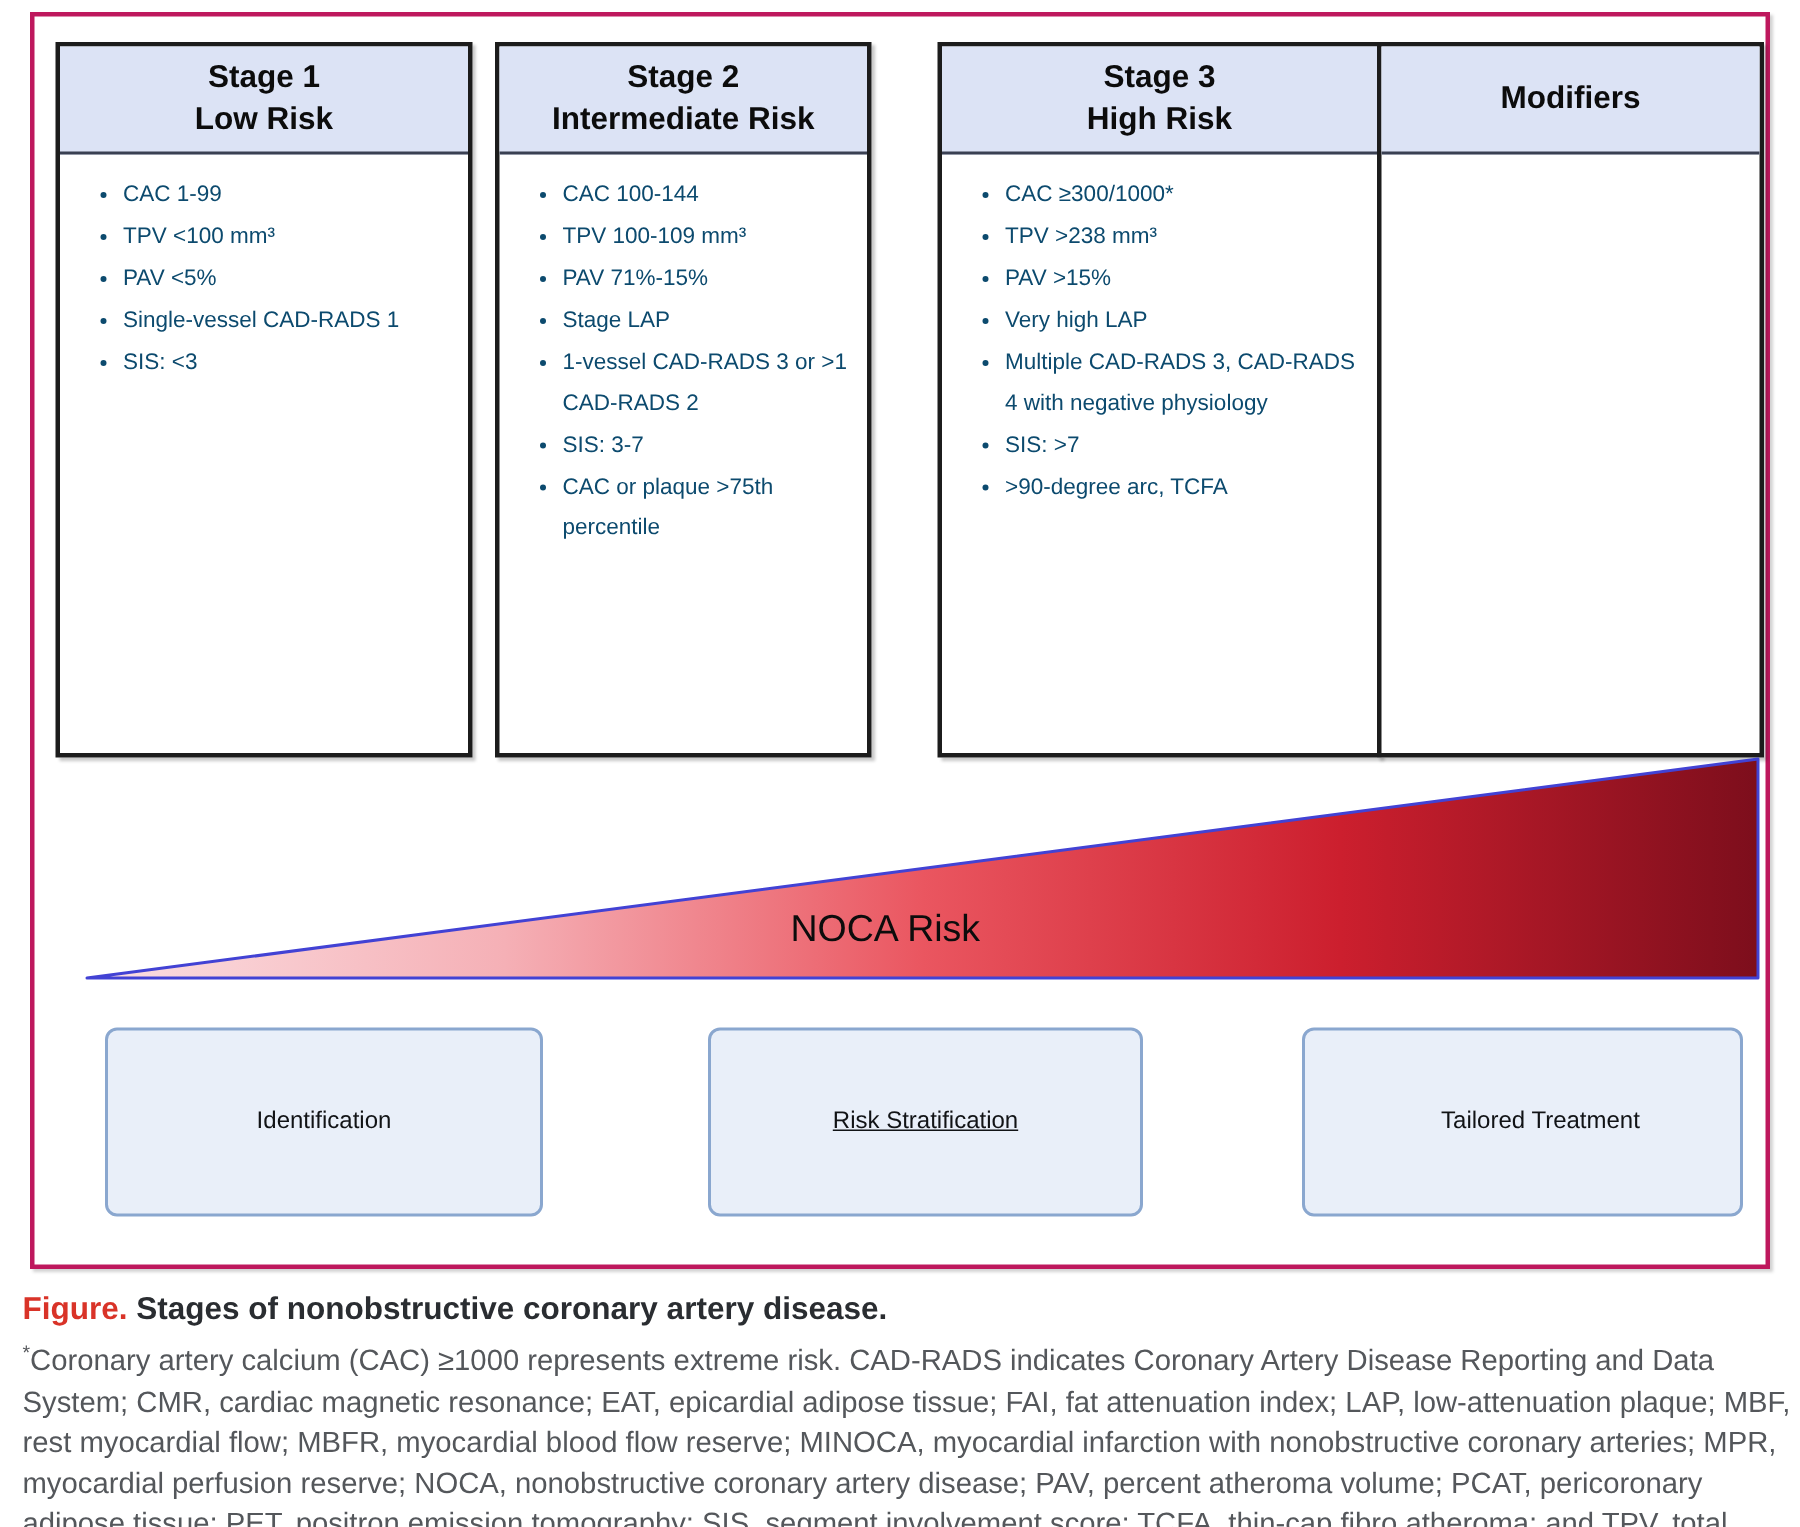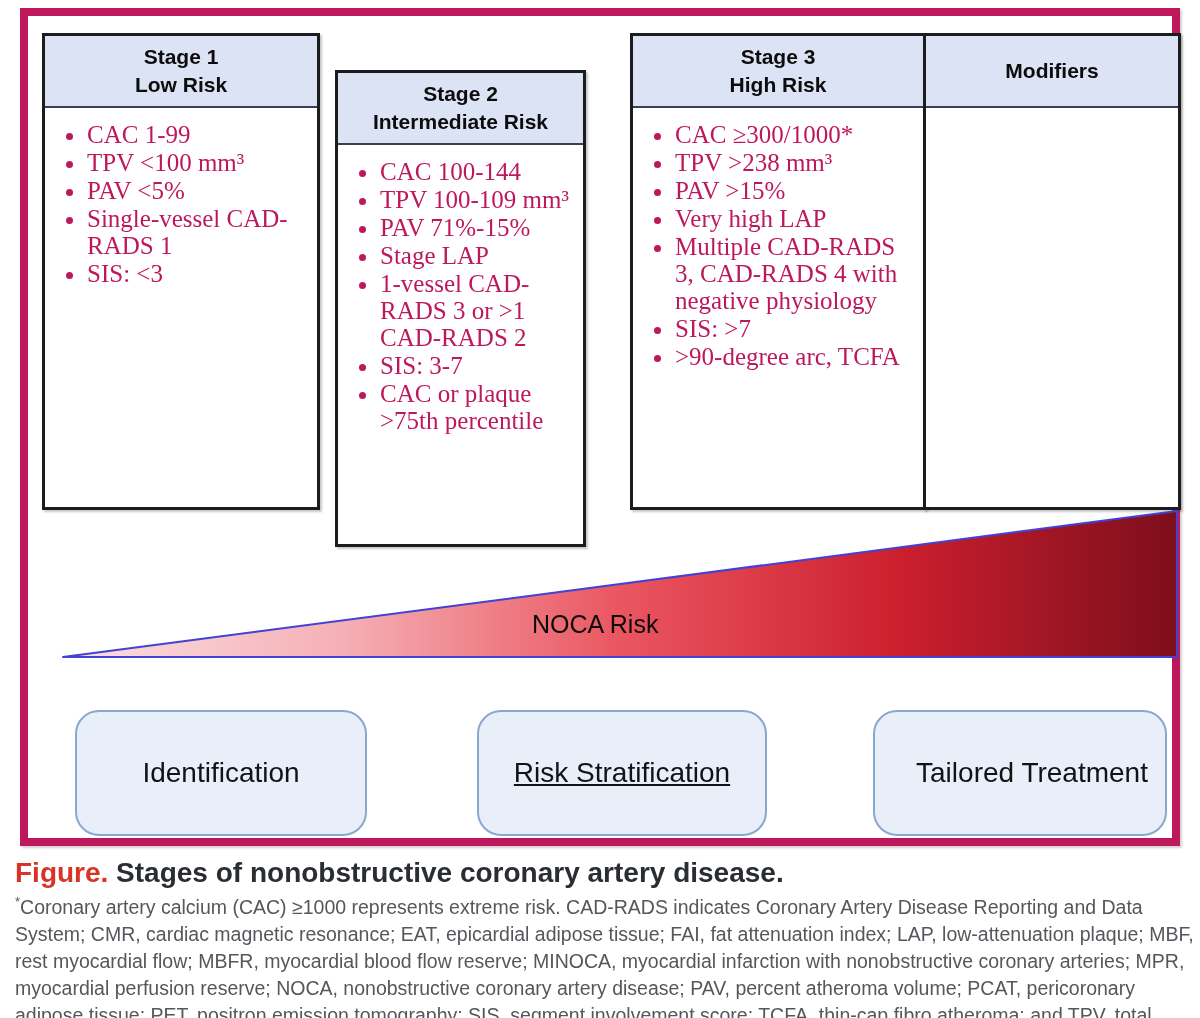--- a/index.html
+++ b/index.html
@@ -13,35 +13,35 @@
     width: 1200px;
     height: 1018px;
     background: #ffffff;
     overflow: hidden;
   }
   
   .frame {
     position: absolute;
     left: 20px; top: 8px;
     width: 1160px; height: 838px;
-    border: 8px solid #be185d;
+    border: 3px solid #be185d;
     background: #ffffff;
     box-shadow: 2px 2px 2px rgba(0,0,0,0.18);
   }
   
   .stage-box {
     position: absolute;
     top: 17px;
     height: 477px;
     border: 3px solid #1c1c1c;
     background: #ffffff;
     box-shadow: 2px 2px 2px rgba(0,0,0,0.22);
   }
   .stage-box.s1 { left: 14px;  width: 278px; }
-  .stage-box.s2 { left: 307px; width: 251px; margin-top: 37px; }
+  .stage-box.s2 { left: 307px; width: 251px; }
   .stage-box.s3 { left: 602px; width: 296px; }
   .stage-box.s4 { left: 895px; width: 258px; }
   .stage-header {
     height: 72px;
     background: #dce3f5;
     border-bottom: 2px solid #3a4052;
     display: flex;
     flex-direction: column;
     justify-content: center;
     align-items: center;
@@ -50,62 +50,61 @@
     line-height: 1.32;
     color: #0c0c0c;
     text-align: center;
   }
   .stage-header .hl:empty { display: none; }
   .stage-body { padding: 13px 6px 0 10px; }
   .bullets {
     list-style: disc;
     margin: 0;
     padding-left: 32px;
-    font-size: 25px;
+    font-size: 15px;
     line-height: 27px;
-    color: #be185d;
-    font-family: Liberation Serif, serif;
+    color: #0c4a6e;
   }
   .bullets li { margin: 0 0 1px 0; }
   
   .risk-arrow-svg {
     position: absolute;
     left: 25px; top: 490px;
     width: 1130px; height: 158px;
   }
   .noca-label {
     position: absolute;
     left: 504px; top: 594px;
     width: 180px;
     font-size: 25px;
     color: #0c0c0c;
   }
   
   .pill {
     position: absolute;
-    top: 694px;
+    top: 674px;
     height: 126px;
     background: #e9eff9;
     border: 2px solid #8aa7cf;
-    border-radius: 24px;
+    border-radius: 8px;
     display: flex;
     align-items: center;
     justify-content: center;
-    font-size: 28px;
+    font-size: 16px;
     color: #111316;
   }
   .pill.p1 { left: 47px;  width: 292px; }
   .pill.p2 { left: 449px; width: 290px; text-decoration: underline; }
   .pill.p3 { left: 845px; width: 294px; padding-left: 24px; }
   
   .caption {
     position: absolute;
     left: 15px; top: 860px;
     width: 1180px;
-    font-size: 28px;
+    font-size: 21px;
     font-weight: 700;
     color: #2a2d31;
     line-height: 26px;
   }
   .caption .cap-label { color: #d93328; }
   .footnote {
     position: absolute;
     left: 15px; top: 888px;
     width: 1180px;
     font-size: 19.5px;

